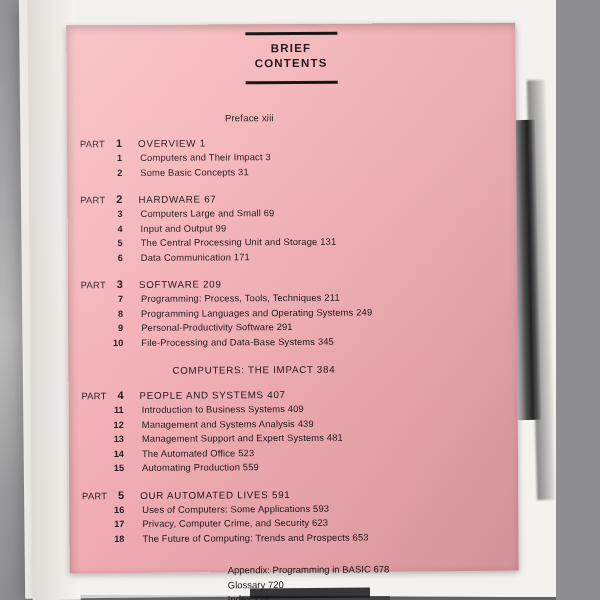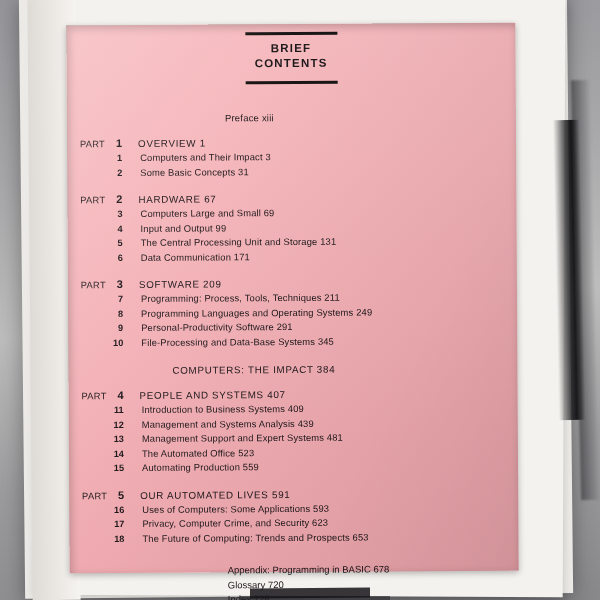--- a/index.html
+++ b/index.html
@@ -8,21 +8,21 @@
   }
   body {
     width: 600px;
     height: 600px;
     overflow: hidden;
     background: #8e8e90;
     font-family: "Liberation Sans", sans-serif;
   }
   #scene {
     position: relative;
-    width: 600px;
+    width: 556px;
     height: 600px;
     background: linear-gradient(100deg, #7d7d80 0%, #9a9a9c 35%, #b4b4b4 60%, #8b8b8d 100%);
     overflow: hidden;
   }
   
   .desk {
     position: absolute;
     left: 0; top: 0; right: 0; bottom: 0;
     background:
       linear-gradient(175deg, #96969a 0%, #a8a8aa 28%, #bdbdbd 52%, #9c9c9e 75%, #88888b 100%);

